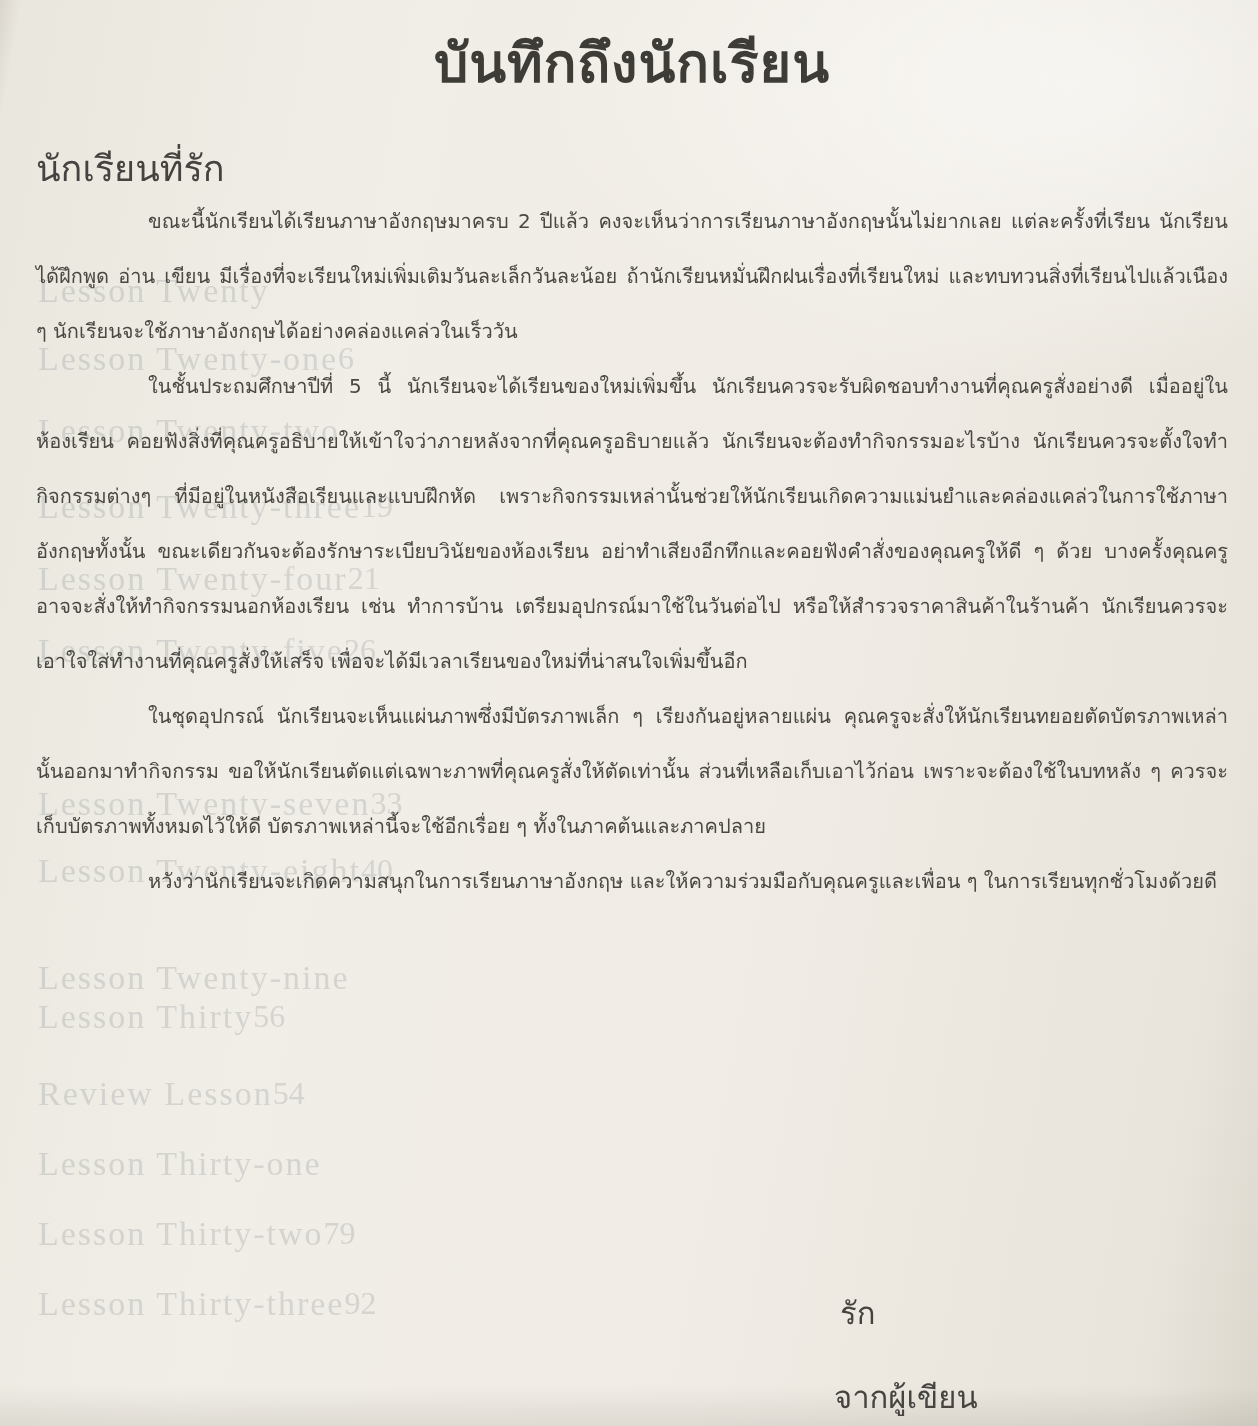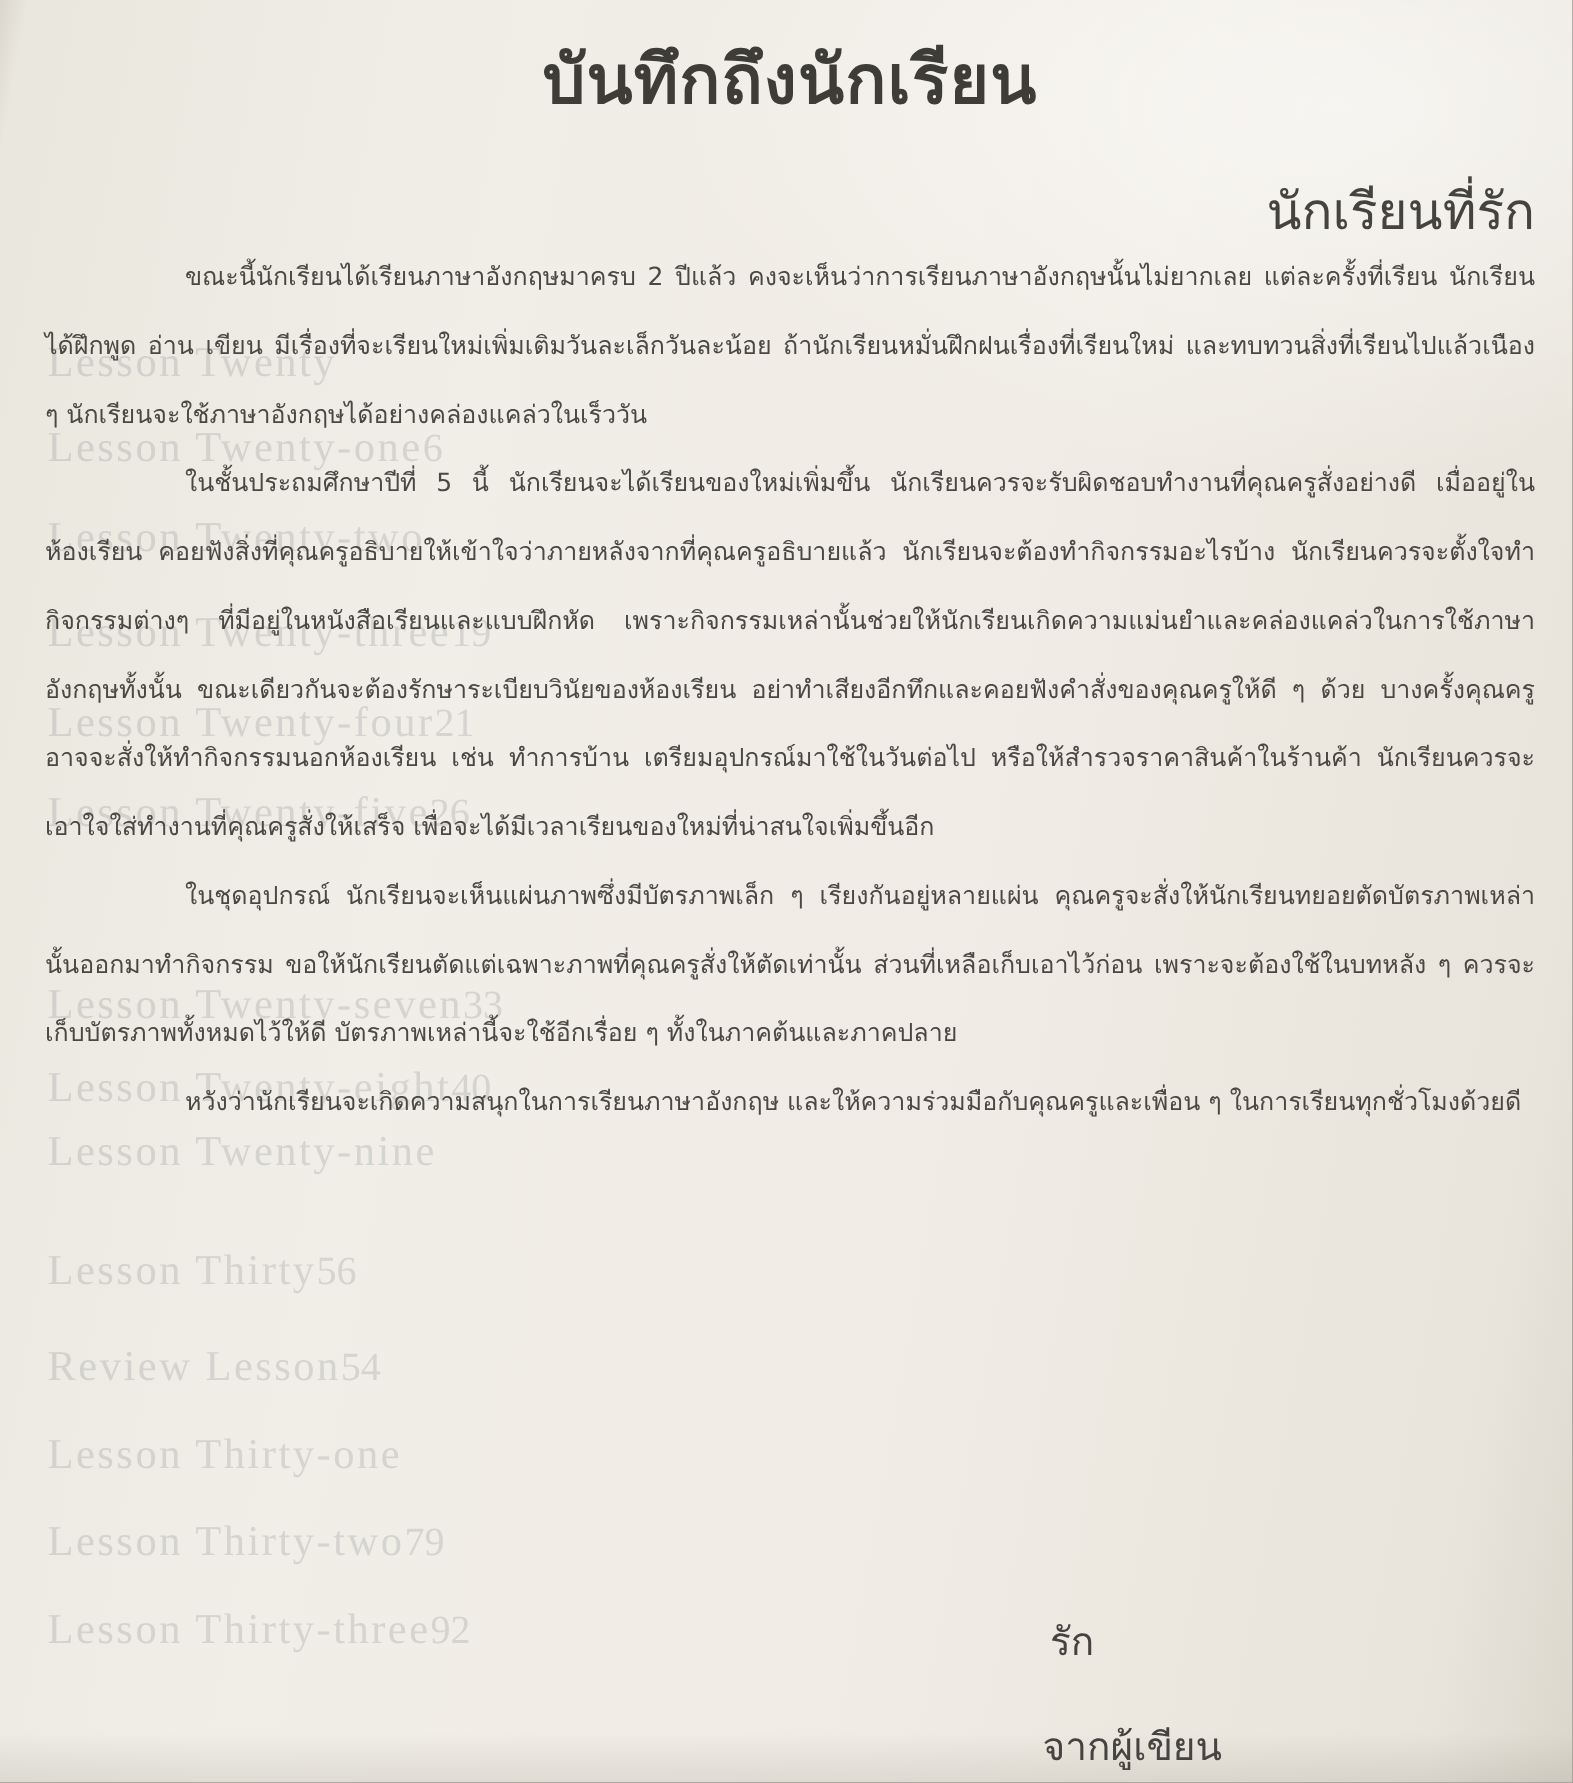--- a/index.html
+++ b/index.html
@@ -45,24 +45,23 @@
     margin: 0;
     text-align: center;
     font-size: 54px;
     font-weight: bold;
     letter-spacing: 1px;
     color: #3e3c37;
     line-height: 80px;
   }
   .salutation {
     margin: 44px 0 0 0;
-    font-size: 41px;
+    font-size: 36px;
     line-height: 42px;
     color: #454340;
-    text-align: right;
   }
   .body-text { margin-top: 4px; }
   .para {
     margin: 0;
     font-size: 20px;
     line-height: 55px;
     text-align: justify;
     text-indent: 112px;
     color: #4a4843;
   }
@@ -108,21 +107,21 @@
         <span class="ghost-page">26</span>
       </div>
     <div class="ghost-row" style="top:785px">
         <span>Lesson Twenty-seven</span>
         <span class="ghost-page">33</span>
       </div>
     <div class="ghost-row" style="top:852px">
         <span>Lesson Twenty-eight</span>
         <span class="ghost-page">40</span>
       </div>
-    <div class="ghost-row" style="top:903px">
+    <div class="ghost-row" style="top:959px">
         <span>Lesson Twenty-nine</span>
         <span class="ghost-page"></span>
       </div>
     <div class="ghost-row" style="top:998px">
         <span>Lesson Thirty</span>
         <span class="ghost-page">56</span>
       </div>
     <div class="ghost-row" style="top:1075px">
         <span>Review Lesson</span>
         <span class="ghost-page">54</span>

